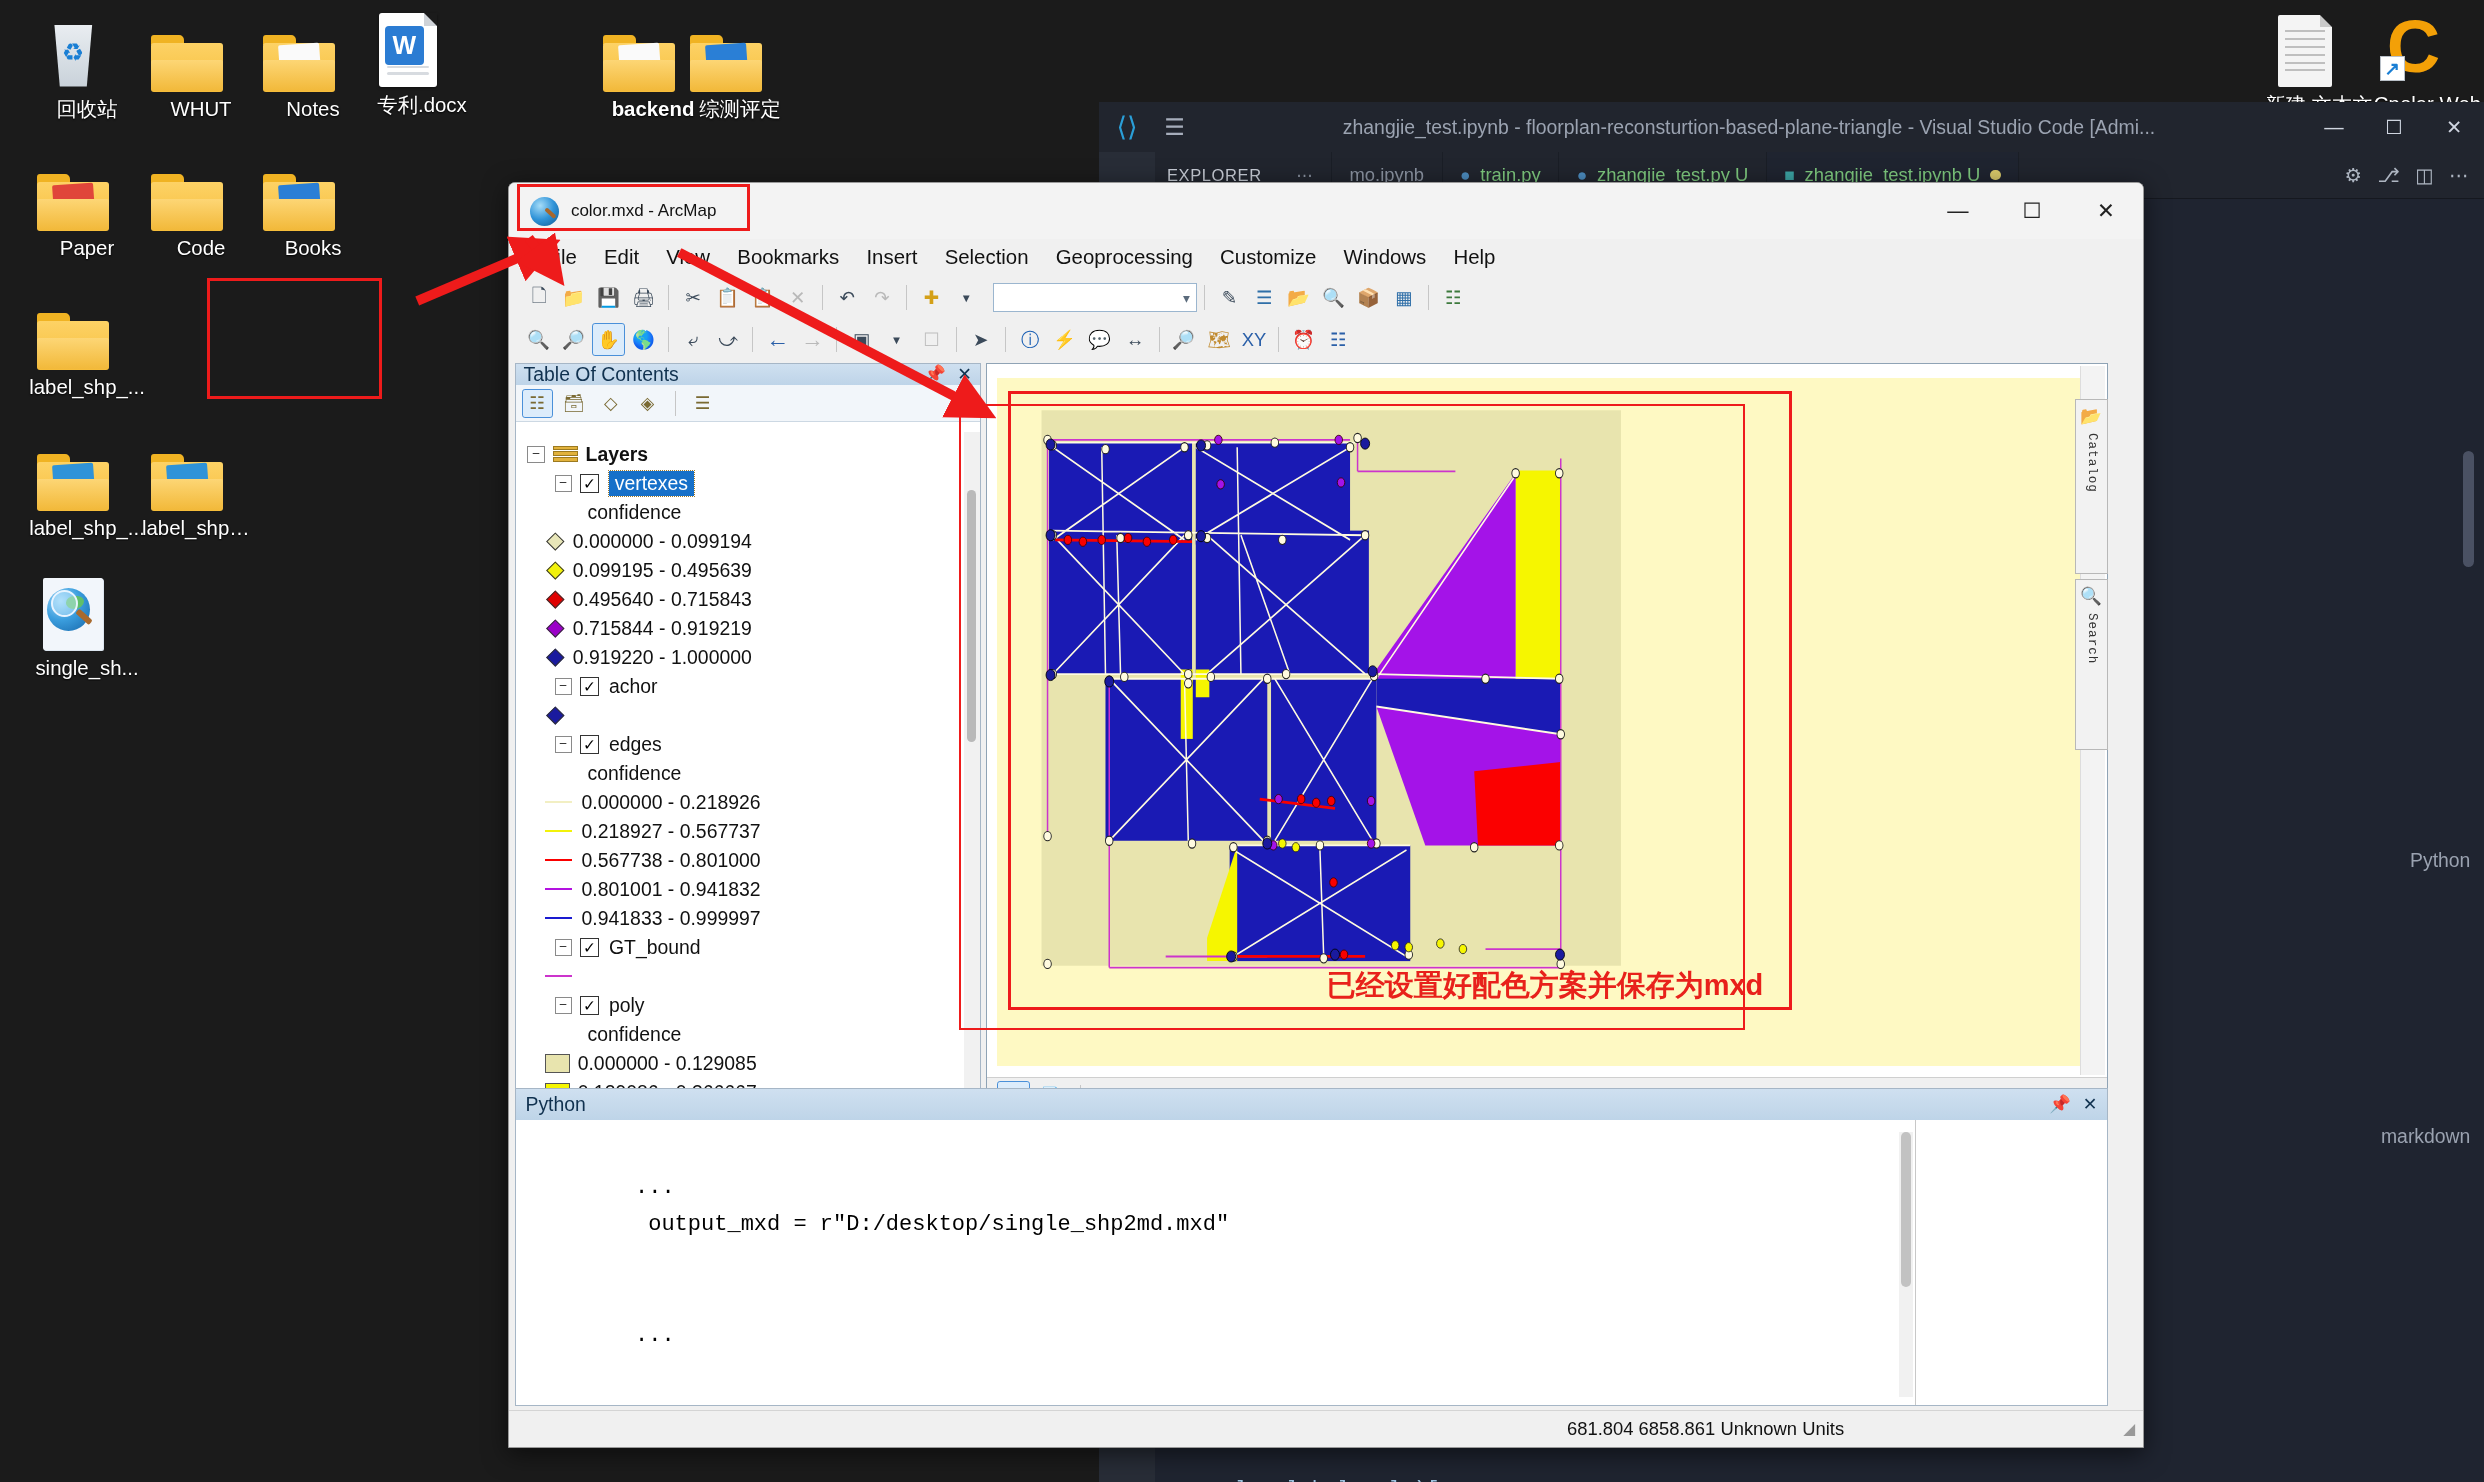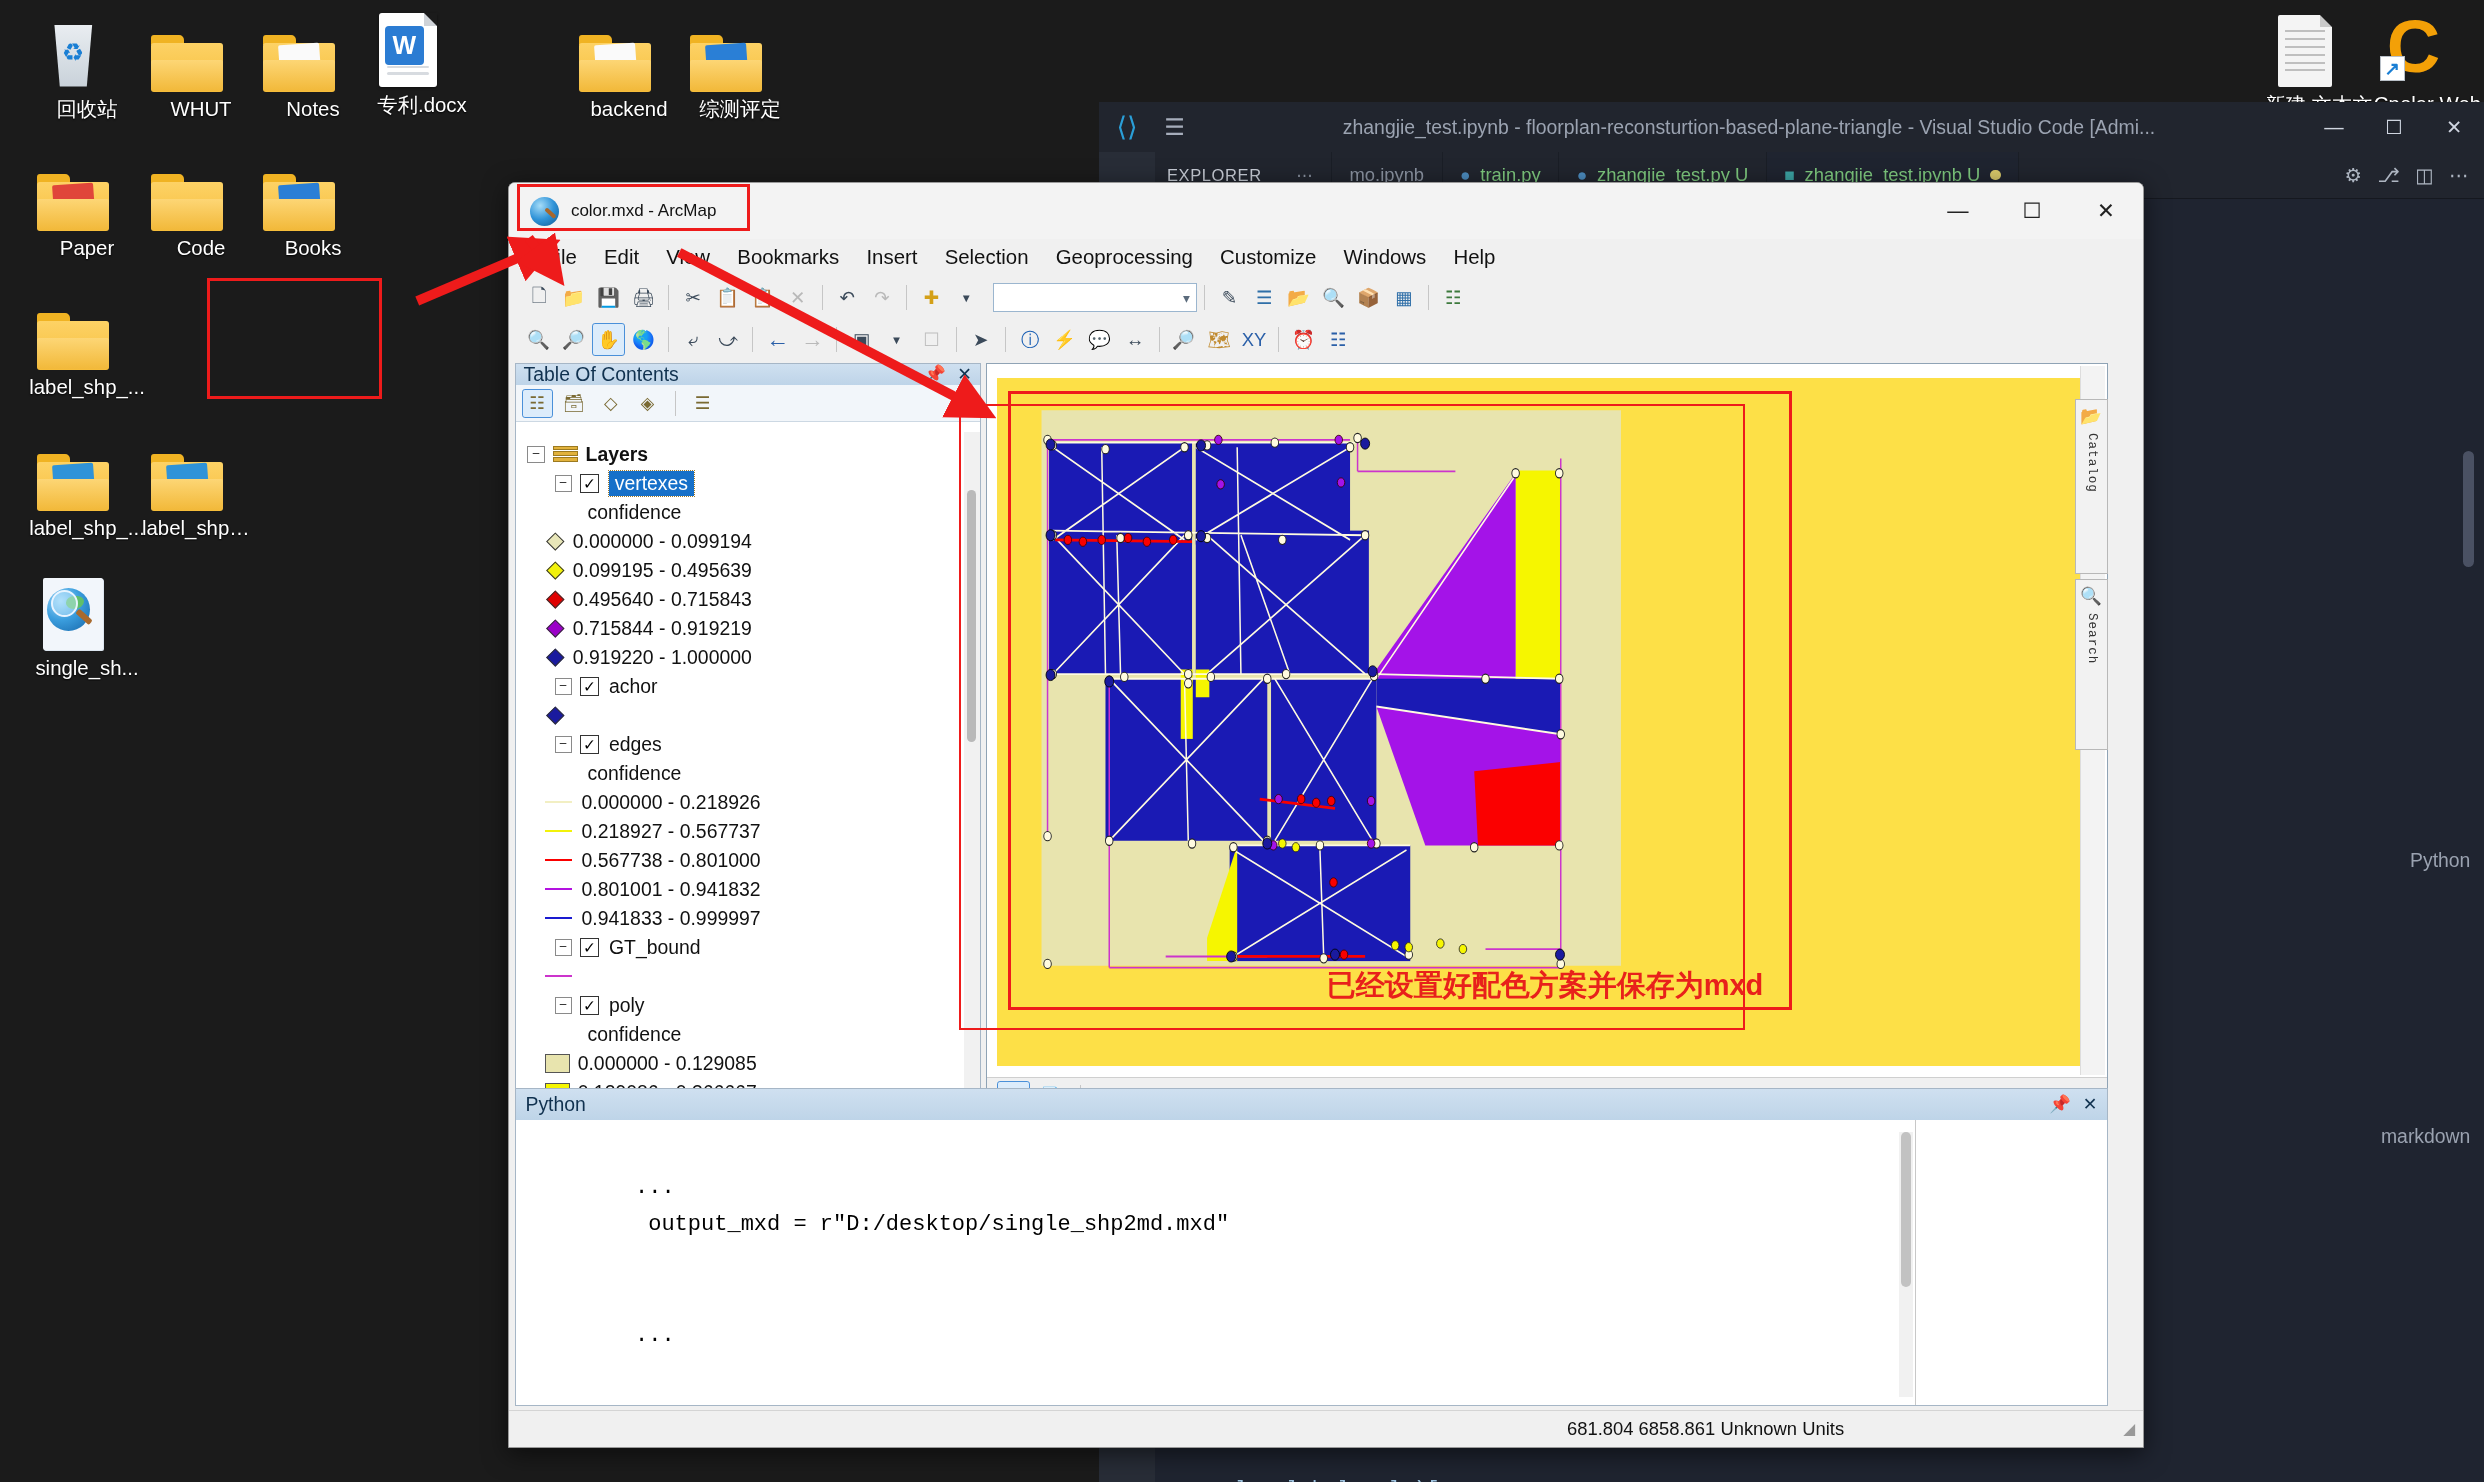--- a/index.html
+++ b/index.html
@@ -125,21 +125,21 @@
   .layers-ico { width:25px; height:17.5px; margin-right:7.8px; position:relative; }
   .layers-ico i { position:absolute; left:0; width:25px; height:4.9px; background:#e2b23c; border:1px solid #9c7a20; }
   .sel-name { background:#1670c9; color:#fff; padding:1px 5.8px; outline:1px dotted #a07a2a; }
   .swatch-diamond { width:12.6px; height:12.6px; transform:rotate(45deg); border:1px solid #333; margin:0 11.6px 0 25px; }
   .swatch-line { width:27px; height:0; border-top:2.9px solid #000; margin:0 9.7px 0 21.3px; }
   .swatch-box { width:25px; height:19.4px; border:1px solid #555; margin:0 7.8px 0 21.3px; }
   .sub-label { margin-left:64px; font-size:19.4px; }
 
   
   #mapview { position:absolute; left:477px; top:180px; right:35px; bottom:330px; background:#fff; border:1px solid #8fa3b5; }
-  #map-canvas { position:absolute; left:9.7px; top:13.6px; right:13.6px; bottom:50px; background:#fde047; overflow:hidden; }
+  #map-canvas { position:absolute; left:9.7px; top:13.6px; right:13.6px; bottom:50px; background:#fef9c3; overflow:hidden; }
   #map-redbox { position:absolute; left:11.6px; top:13.6px; width:784px; height:619px; border:3.9px solid #ee1b1b; }
   #map-note { position:absolute; left:330px; bottom:60px; color:#e8211b; font-size:29px; font-weight:bold; white-space:nowrap; }
   #map-bottombar { position:absolute; left:0; right:0; bottom:0; height:39px; background:#f0f0f0;
                    border-top:1px solid #cfcfcf; display:flex; align-items:center; gap:5.8px; padding-left:9.7px; }
   #map-vscroll { position:absolute; right:1.9px; top:1.9px; bottom:41px; width:25px; background:#f3f3f3; border-left:1px solid #ddd; }
   #toc-vscroll { position:absolute; right:0; top:68px; bottom:0; width:15.5px; background:#f1f1f1; }
   #toc-vscroll .thumb { position:absolute; left:2.9px; top:58px; width:8.7px; height:252px; background:#b9b9b9; border-radius:4.9px; }
 
   
   #pywin { position:absolute; left:5.8px; right:35px; bottom:41px; height:318px; background:#fff; border:1px solid #a6b6c6; }
@@ -210,21 +210,21 @@
           <div class="wmark">W</div>
         <div class="lines">
             <i></i>
             <i></i>
           </div>
         </div>
     </div>
     <div class="lbl">专利.docx</div>
   </div>
 
-  <div class="desk-icon" style="left:542px;top:7.8px;">
+  <div class="desk-icon" style="left:566px;top:7.8px;font-weight:bold;">
     <div class="glyph">
       <div class="folder">
           <div class="tab"></div>
           <div class="body"></div>
           <div class="inner"></div>
           <div class="front"></div>
         </div>
     </div>
     <div class="lbl">backend</div>
   </div>

